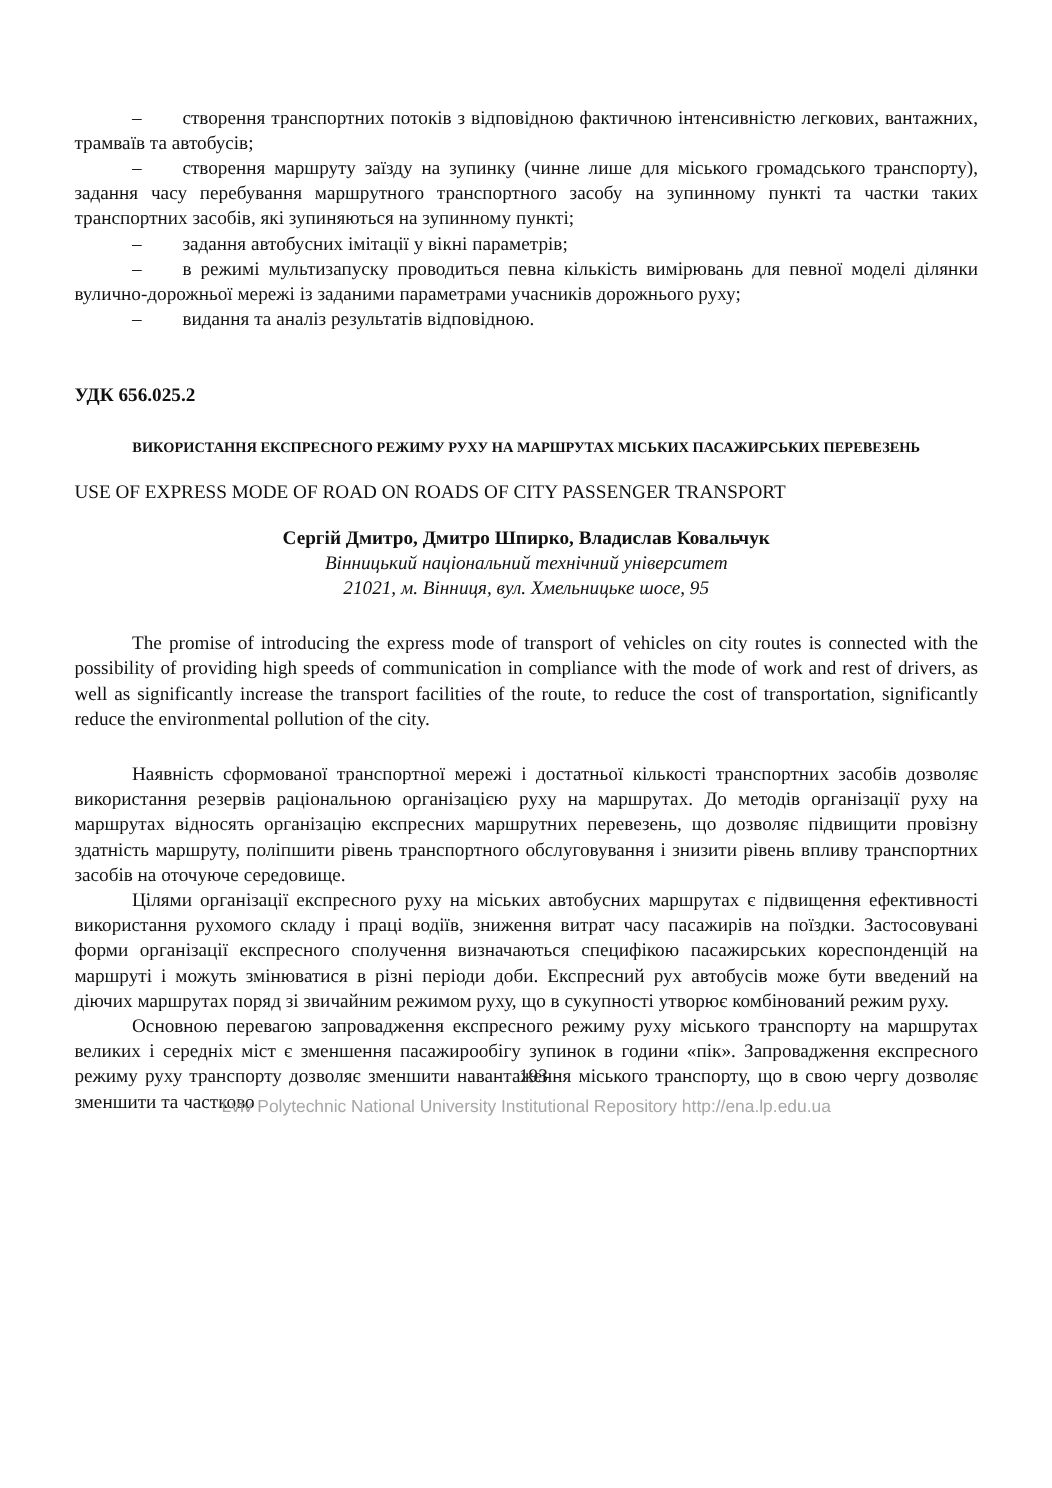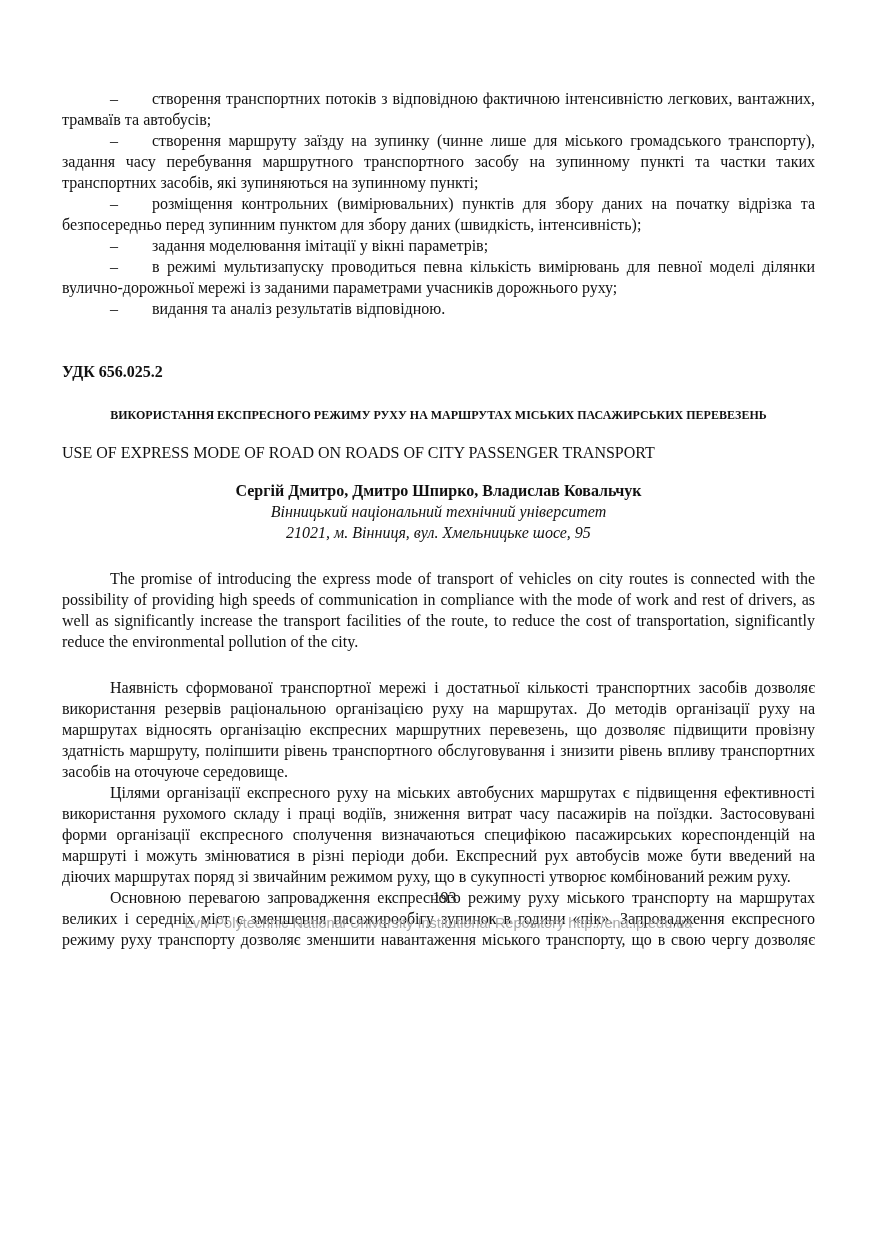--- a/index.html
+++ b/index.html
@@ -73,22 +73,21 @@
     font-size:14.5px;
   }
 </style>
 </head>
 <body>
 
 <div class="page">
 
   <p class="list-item"><span class="marker">–</span><span>створення транспортних потоків з відповідною фактичною інтенсивністю легкових, вантажних, трамваїв та автобусів;</span></p>
   <p class="list-item"><span class="marker">–</span><span>створення маршруту заїзду на зупинку (чинне лише для міського громадського транспорту), задання часу перебування маршрутного транспортного засобу на зупинному пункті та частки таких транспортних засобів, які зупиняються на зупинному пункті;</span></p>
-  <p class="list-item"><span class="marker">–</span><span>розміщення контрольних (вимірювальних) пунктів для збору даних на початку відрізка та безпосередньо перед зупинним пунктом для збору даних (швидкість, інтенсивність);</span></p>
-  <p class="list-item"><span class="marker">–</span><span>задання моделювання імітації у вікні параметрів;</span></p>
+  <p class="list-item"><span class="marker">–</span><span>задання автобусних імітації у вікні параметрів;</span></p>
   <p class="list-item"><span class="marker">–</span><span>в режимі мультизапуску проводиться певна кількість вимірювань для певної моделі ділянки вулично-дорожньої мережі із заданими параметрами учасників дорожнього руху;</span></p>
   <p class="list-item"><span class="marker">–</span><span>видання та аналіз результатів відповідною.</span></p>
 
   <p class="udc">УДК 656.025.2</p>
 
   <h1 class="title">ВИКОРИСТАННЯ ЕКСПРЕСНОГО РЕЖИМУ РУХУ НА МАРШРУТАХ МІСЬКИХ ПАСАЖИРСЬКИХ ПЕРЕВЕЗЕНЬ</h1>
 
   <p class="title-en">USE OF EXPRESS MODE OF ROAD ON ROADS OF CITY PASSENGER TRANSPORT</p>
 
   <p class="authors">Сергій Дмитро, Дмитро Шпирко, Владислав Ковальчук</p>

